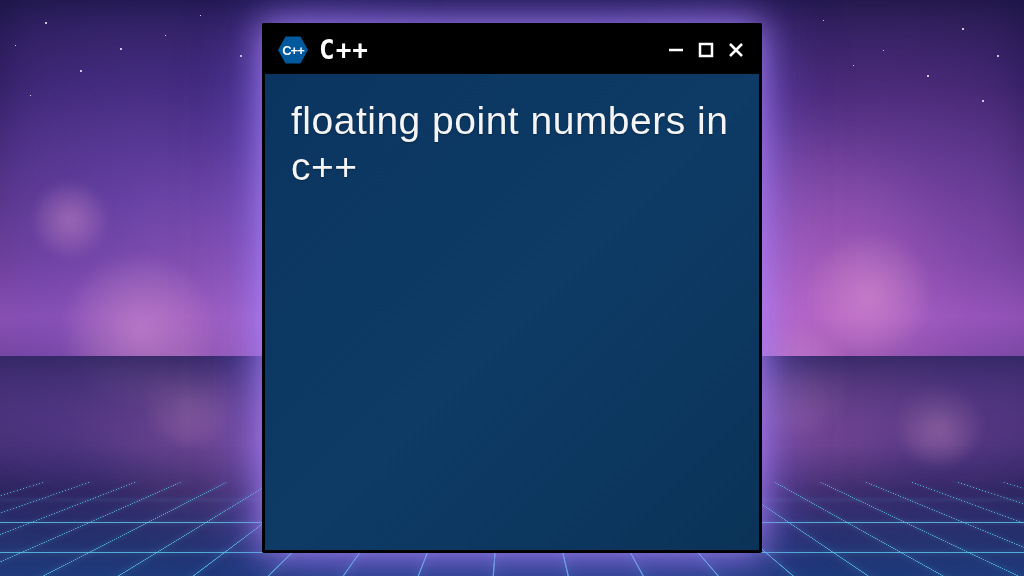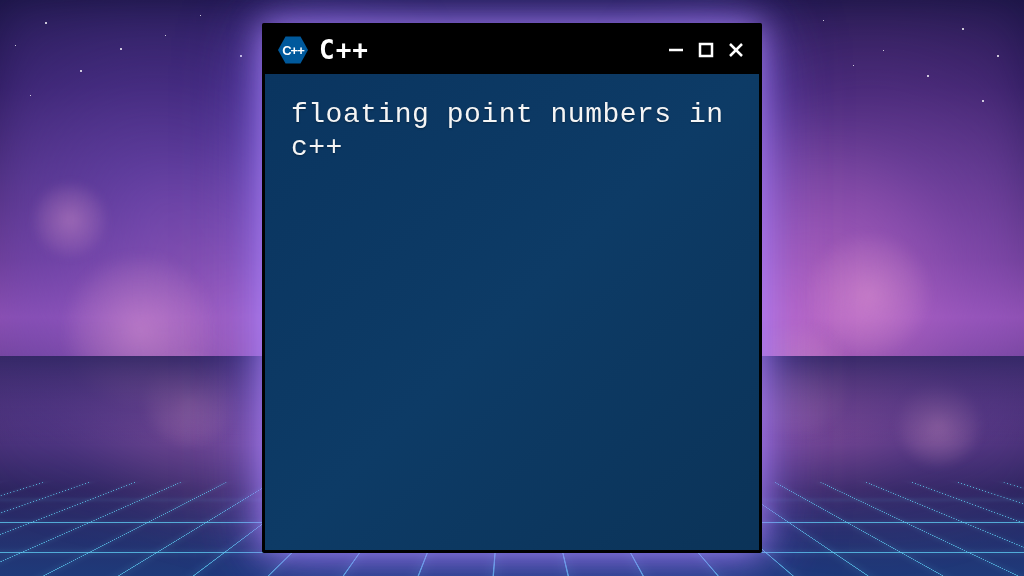--- a/index.html
+++ b/index.html
@@ -194,23 +194,23 @@
     
     .window-body {
       height: calc(100% - 48px);
       background: #0d3b66;
       background: linear-gradient(135deg, #0a3560 0%, #0d3b66 50%, #0b3358 100%);
       padding: 24px 26px;
     }
     
     .body-text {
       color: #f5f5f5;
-      font-size: 28px;
+      font-size: 39px;
       line-height: 1.18;
-      font-family: Liberation Mono, monospace;
+      font-family: Liberation Sans, sans-serif;
       font-weight: 400;
       letter-spacing: 0.5px;
       text-shadow: 0 1px 2px rgba(0,0,0,0.3);
     }
   </style>
 </head>
 <body>
 
 <div class="background"></div>
 <div class="nebula"></div>

